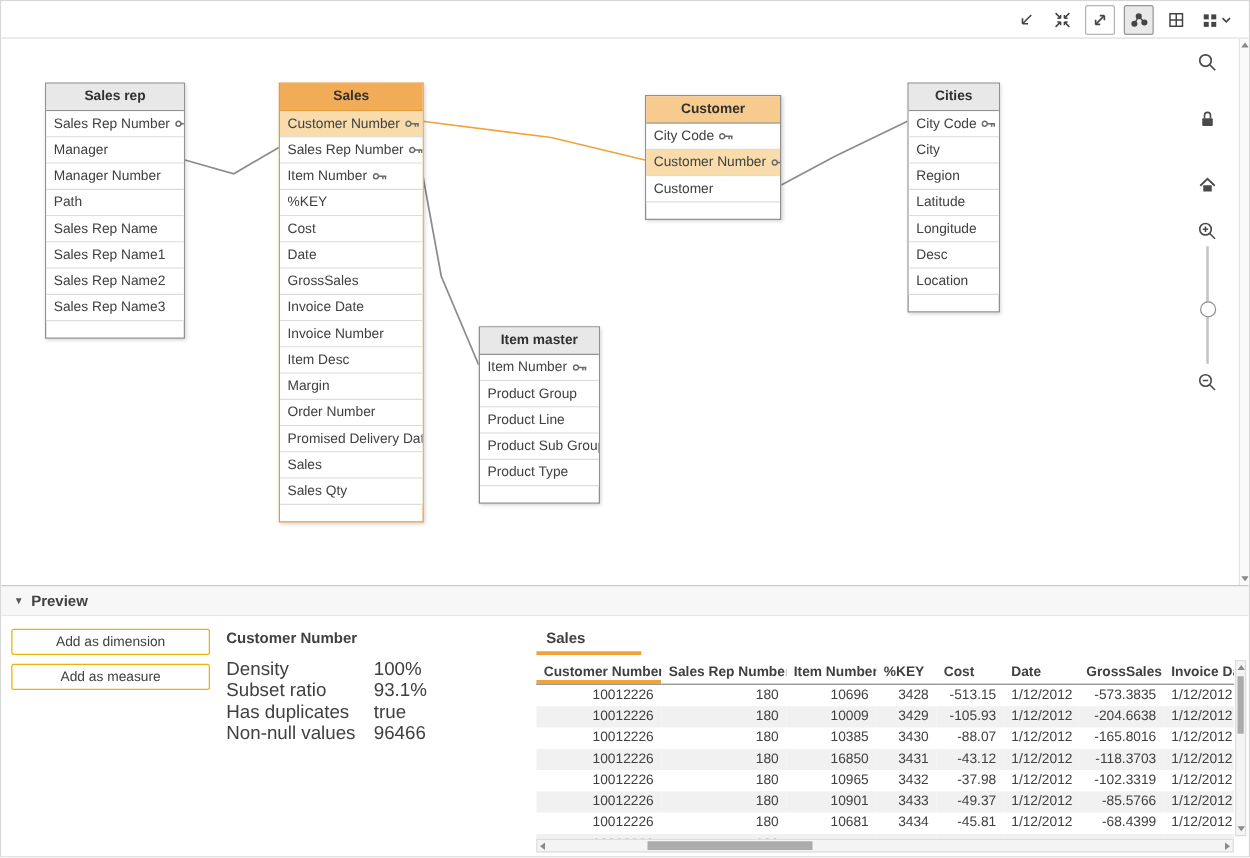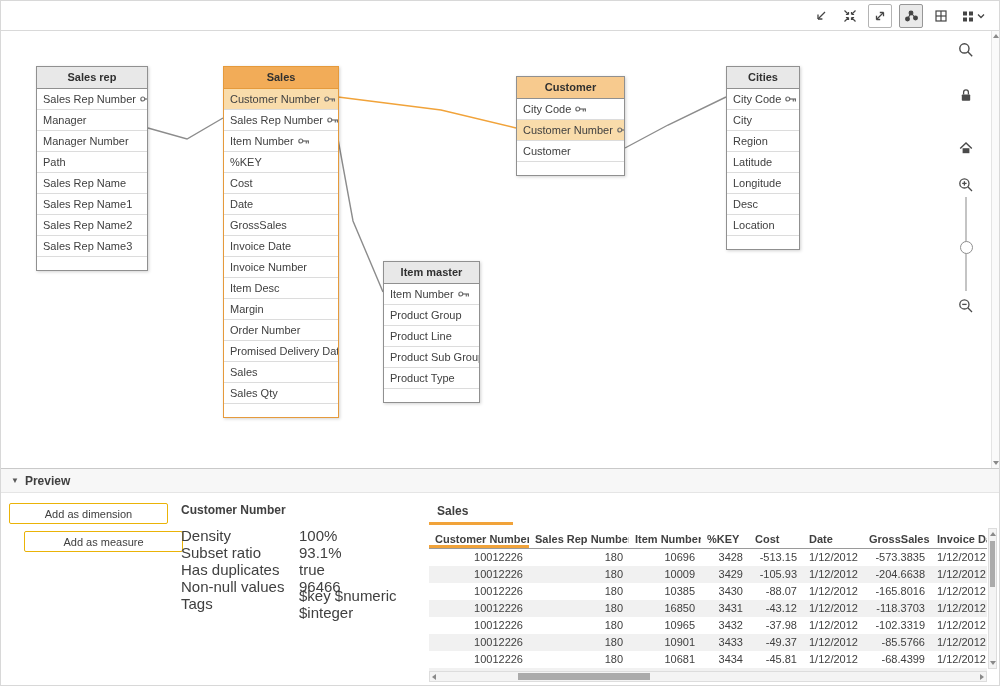--- a/index.html
+++ b/index.html
@@ -38,21 +38,21 @@
   .tri.down{border-left:3px solid transparent;border-right:3px solid transparent;border-top:4px solid #8a8a8a;bottom:3px;}
 
   
   #preview-bar{position:absolute;top:467px;left:0;right:0;height:25px;background:#f7f7f7;border-top:1px solid #c9c9c9;border-bottom:1px solid #e5e5e5;display:flex;align-items:center;gap:6px;padding-left:10px;font-size:12px;font-weight:bold;box-sizing:border-box;cursor:pointer;}
   #preview-bar .caret{font-size:8px;color:#595959;}
 
   
   #preview{position:absolute;top:492px;left:0;right:0;bottom:0;background:#fff;overflow:hidden;}
   .pbtn{position:absolute;left:8px;width:159px;height:21px;border:1px solid #eab308;border-radius:2px;background:#fff;font-size:11px;display:flex;align-items:center;justify-content:center;box-sizing:border-box;cursor:pointer;}
   #btn-dim{top:10px;}
-  #btn-meas{top:38px;margin-left:15px;}
+  #btn-meas{top:38px;}
   #field-info{position:absolute;left:180px;top:10px;width:244px;}
   .fi-title{font-weight:bold;font-size:12px;margin-bottom:10px;}
   .stat-row{display:flex;font-size:15px;height:17px;align-items:center;}
   .stat-label{width:118px;flex:none;}
 
   #tbl-panel{position:absolute;left:428px;top:8px;right:12px;bottom:14px;overflow:hidden;}
   .tab{display:inline-block;font-size:12px;font-weight:bold;padding:2px 8px 4px 8px;border-bottom:3px solid #F1A33A;min-width:84px;box-sizing:border-box;cursor:pointer;}
   #preview-table{border-collapse:collapse;table-layout:fixed;width:564px;margin-top:4px;}
   #preview-table th{font-size:11px;font-weight:bold;text-align:left;padding:2px 6px;border-bottom:1px solid #9a9a9a;white-space:nowrap;overflow:hidden;height:15px;}
   #preview-table th.selcol{box-shadow:inset 0 -3px 0 #F1A33A;}
@@ -409,24 +409,20 @@
             <span class="stat-label">Subset ratio</span>
             <span class="stat-value">93.1%</span>
           </div>
           <div class="stat-row">
             <span class="stat-label">Has duplicates</span>
             <span class="stat-value">true</span>
           </div>
           <div class="stat-row">
             <span class="stat-label">Non-null values</span>
             <span class="stat-value">96466</span>
-          </div>
-          <div class="stat-row">
-            <span class="stat-label">Tags</span>
-            <span class="stat-value">$key $numeric $integer</span>
           </div>
         </div>
     </div>
 
     <div id="tbl-panel">
       <div class="tab">Sales</div>
       <table id="preview-table">
         <colgroup id="pt-cols">
             <col style="width: 100px;">
             <col style="width: 100px;">

